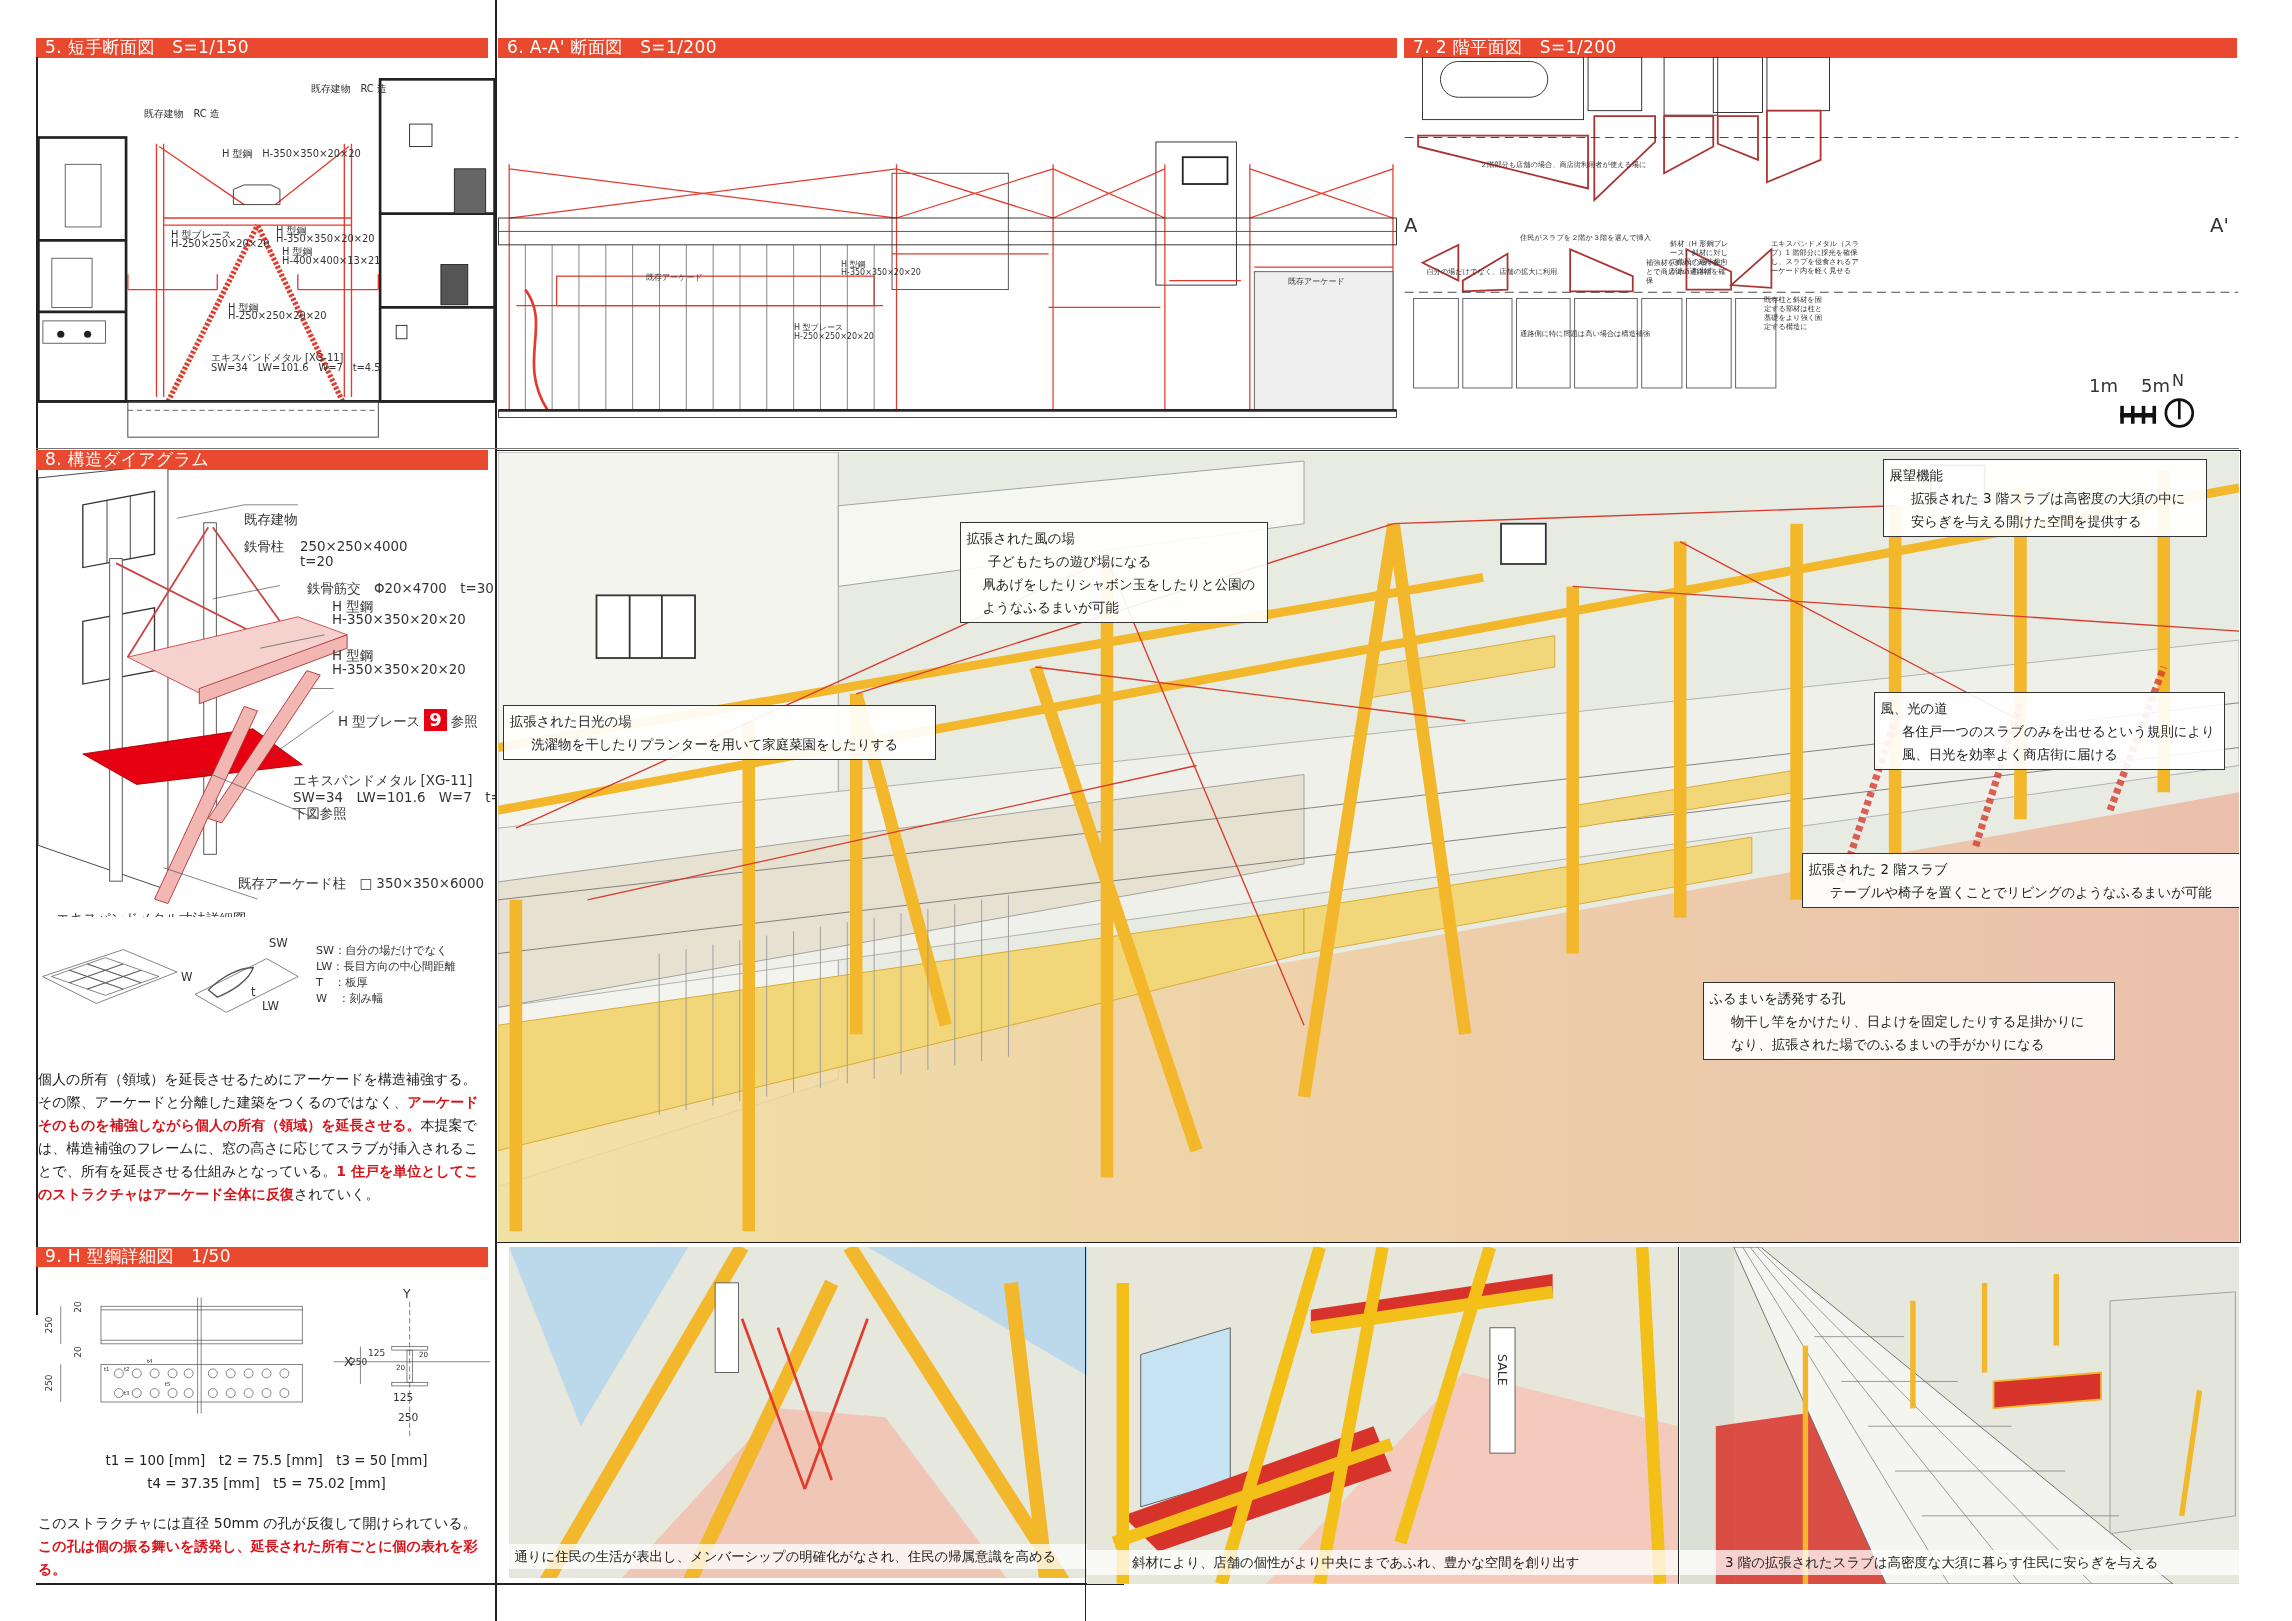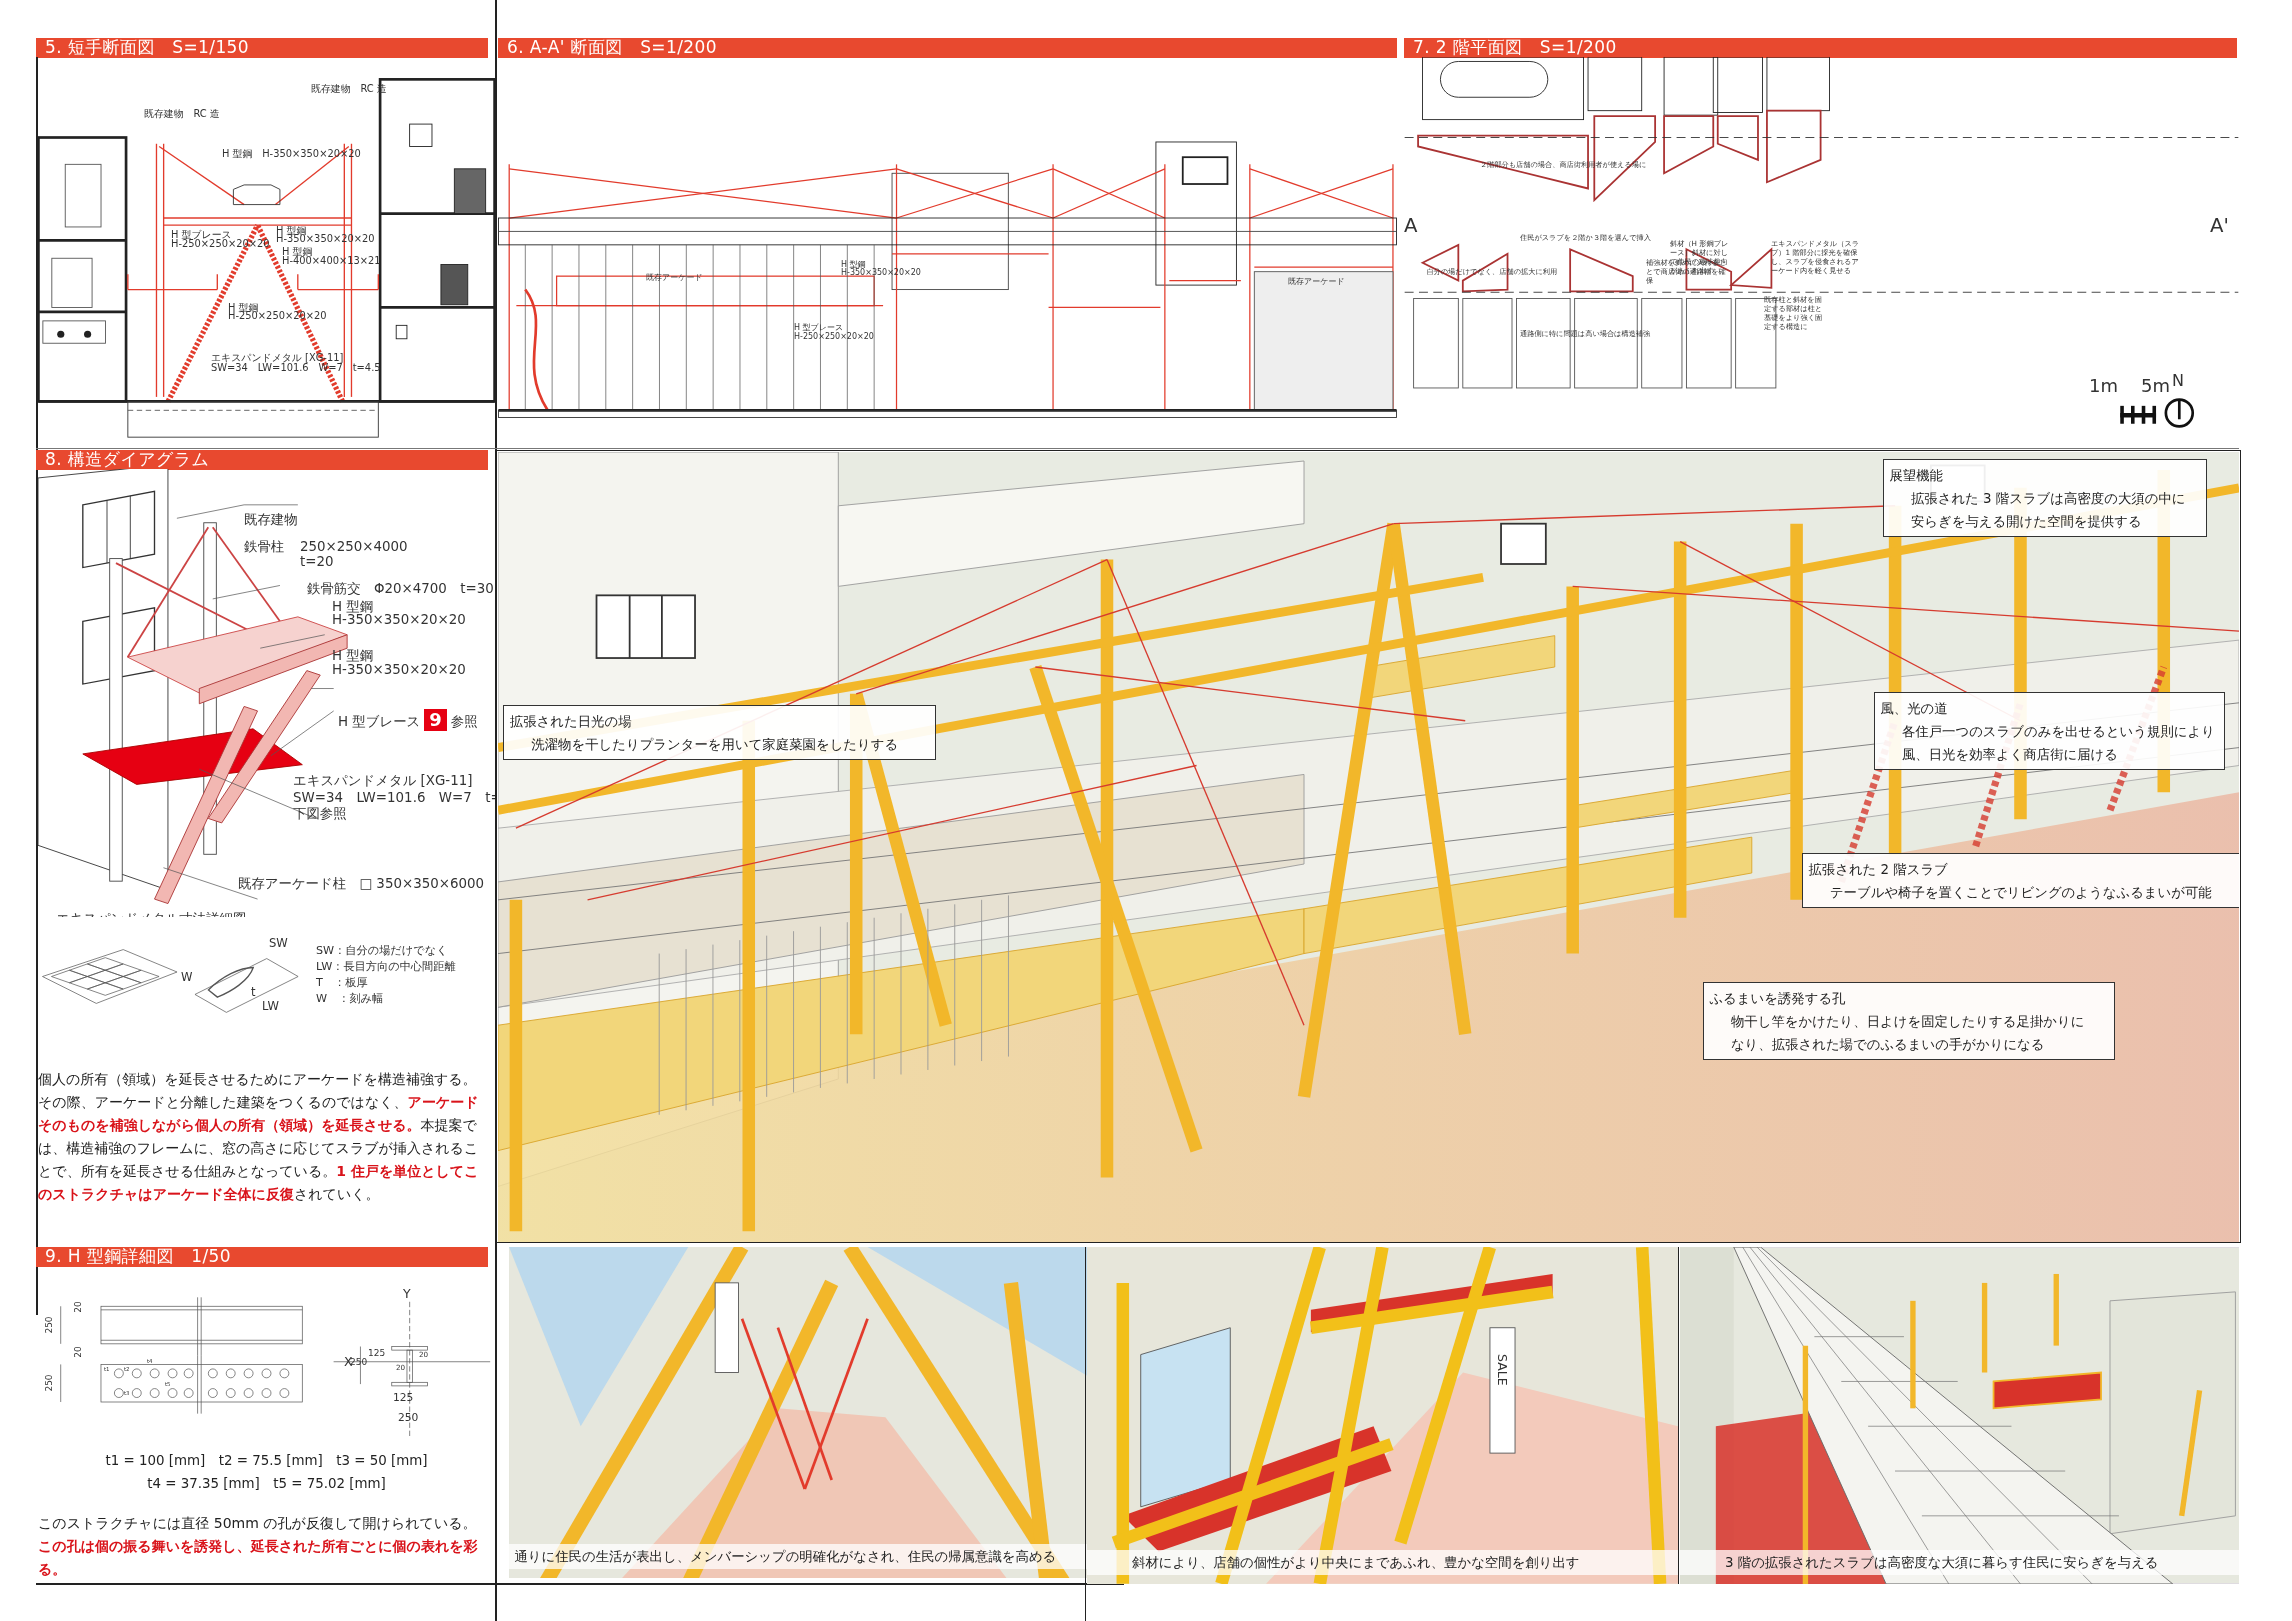--- a/index.html
+++ b/index.html
@@ -417,20 +417,26 @@
       <rect x="110" y="160" width="110" height="70"></rect>
       <line x1="147" y1="160" x2="147" y2="230"></line>
         <line x1="183" y1="160" x2="183" y2="230"></line>
       <rect x="1120" y="80" width="50" height="45"></rect>
       <rect x="1600" y="15" width="60" height="40"></rect>
     </g>
     <g stroke="#999" stroke-width="1" fill="none">
       <path d="M180 560 l0 180 M210 555 l0 180 M240 550 l0 180 M270 545 l0 180 M300 540 l0 180 M330 535 l0 180 M360 530 l0 180 M390 525 l0 180 M420 520 l0 180 M450 515 l0 180 M480 510 l0 180 M510 505 l0 180 M540 500 l0 180 M570 495 l0 180"></path>
     </g>
   </svg>
+  <div class="callout" style="left:462px;top:70px;width:308px;">
+    <span class="t">拡張された風の場</span>
+    <span class="d">子どもたちの遊び場になる</span>
+    <span class="d2">凧あげをしたりシャボン玉をしたりと公園の</span>
+    <span class="d2">ようなふるまいが可能</span>
+  </div>
   <div class="callout" style="left:1385px;top:7.2px;width:324px;">
     <span class="t">展望機能</span>
     <span class="d">拡張された 3 階スラブは高密度の大須の中に</span>
     <span class="d">安らぎを与える開けた空間を提供する</span>
   </div>
   <div class="callout" style="left:5.4px;top:253px;width:433px;">
     <span class="t">拡張された日光の場</span>
     <span class="d">洗濯物を干したりプランターを用いて家庭菜園をしたりする</span>
   </div>
   <div class="callout" style="left:1376px;top:240px;width:351px;">

